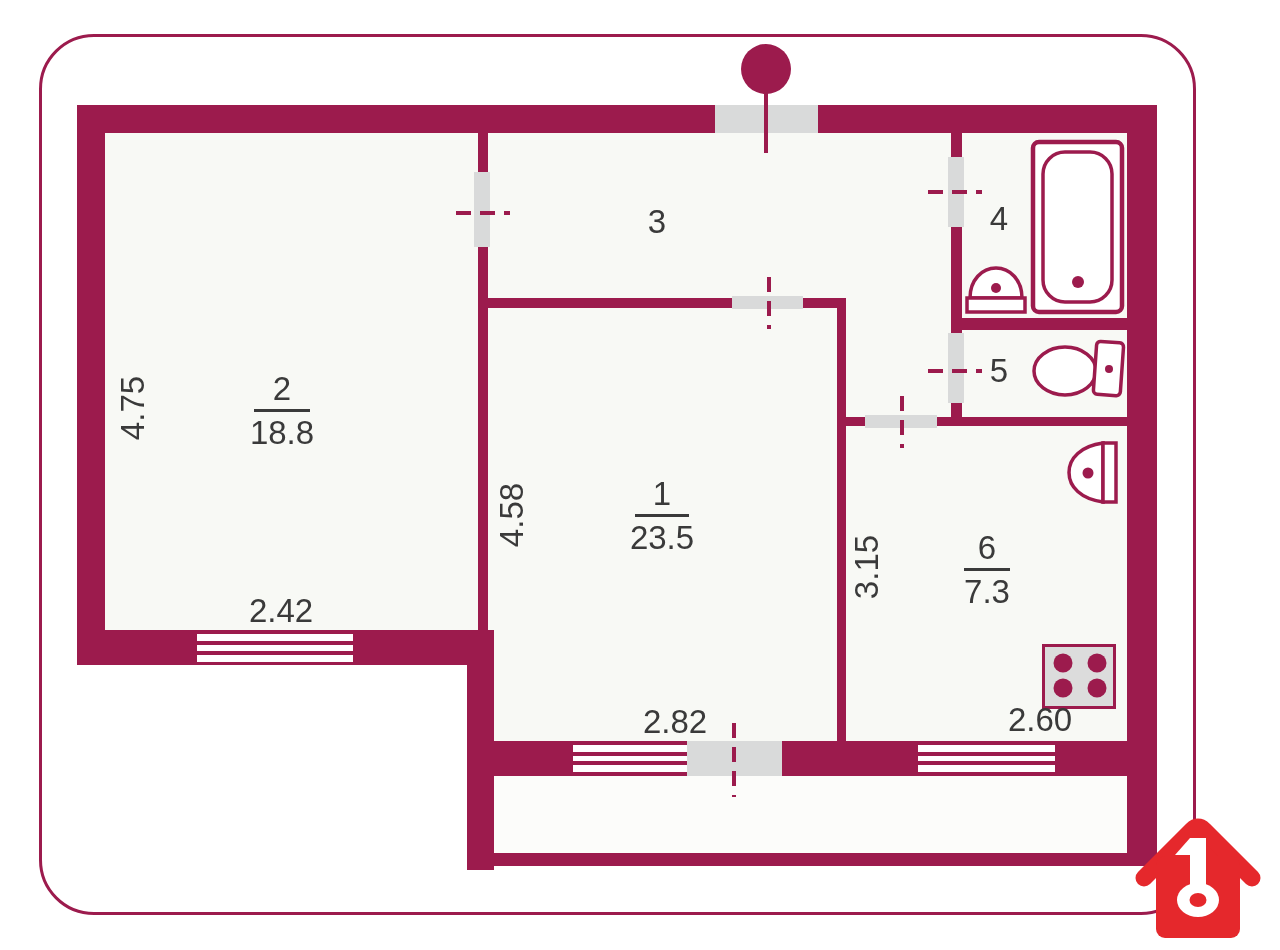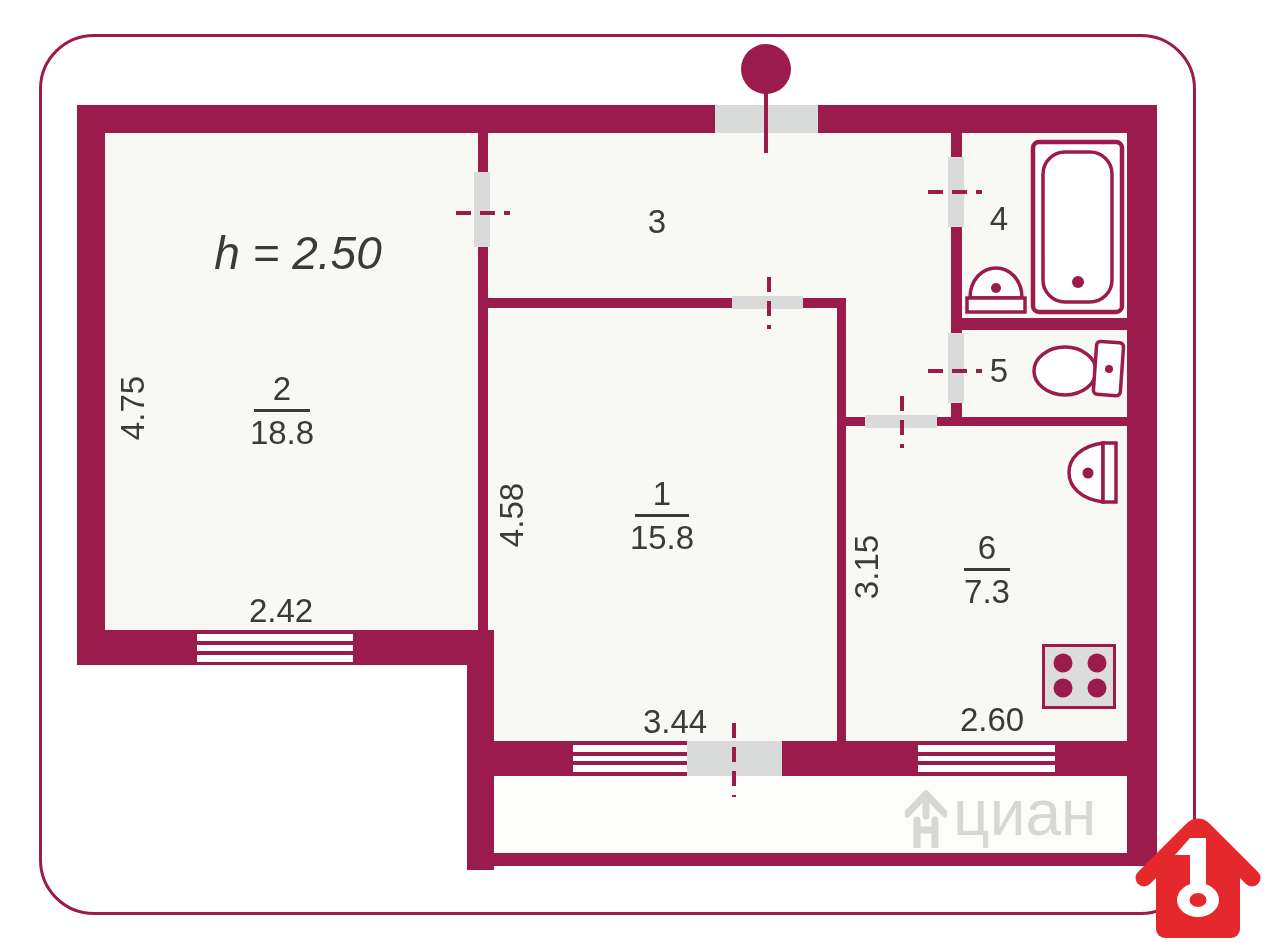--- a/index.html
+++ b/index.html
@@ -110,57 +110,50 @@
   </svg>
 
   <svg class="fix" style="left:1042px;top:644px;" width="74" height="65" viewBox="0 0 74 65">
     <rect x="1.5" y="1.5" width="71" height="62" fill="#dcdcdc" stroke="#9c1b4d" stroke-width="3"></rect>
     <circle cx="21" cy="19" r="9.5" fill="#9c1b4d"></circle>
     <circle cx="55" cy="19" r="9.5" fill="#9c1b4d"></circle>
     <circle cx="21" cy="44" r="9.5" fill="#9c1b4d"></circle>
     <circle cx="55" cy="44" r="9.5" fill="#9c1b4d"></circle>
   </svg>
 
-  <div class="hlab">h = 2.50</div>
 
   <div class="stack" style="left:237px;top:372px;">
     <div>2</div>
     <div class="frac" style="width:56px;"></div>
     <div>18.8</div>
   </div>
 
   <div class="stack" style="left:617px;top:477px;">
     <div>1</div>
     <div class="frac" style="width:54px;"></div>
-    <div>15.8</div>
+    <div>23.5</div>
   </div>
 
   <div class="stack" style="left:942px;top:531px;">
     <div>6</div>
     <div class="frac" style="width:46px;"></div>
     <div>7.3</div>
   </div>
 
   <div class="lab" style="left:627px;top:202px;width:60px;">3</div>
   <div class="lab" style="left:969px;top:199px;width:60px;">4</div>
   <div class="lab" style="left:969px;top:351px;width:60px;">5</div>
 
   <div class="dim rot" style="left:73px;top:388px;">4.75</div>
   <div class="dim" style="left:221px;top:591px;">2.42</div>
   <div class="dim rot" style="left:452px;top:495px;">4.58</div>
-  <div class="dim" style="left:615px;top:702px;">3.44</div>
+  <div class="dim" style="left:615px;top:702px;">2.82</div>
   <div class="dim rot" style="left:807px;top:547px;">3.15</div>
-  <div class="dim" style="left:932px;top:700px;">2.60</div>
+  <div class="dim" style="left:980px;top:700px;">2.60</div>
 
-  <div class="wm">
-    <svg width="42" height="58" viewBox="0 0 42 58">
-      <path d="M21,4 L40,24 M21,4 L2,24 M21,6 L21,26 M12,30 L12,56 M30,30 L30,56 M12,40 L30,40" stroke="#c9cdc8" stroke-width="7" fill="none" stroke-linecap="round"></path>
-    </svg>
-    <span>циан</span>
-  </div>
 
   <svg class="logo" width="132" height="144" viewBox="0 0 132 144">
     <polygon points="66,27 22,72 110,72" fill="#e5282c"></polygon>
     <path d="M12,78 L60,30 Q66,24 72,30 L120,78" stroke="#e5282c" stroke-width="17" fill="none" stroke-linecap="round" stroke-linejoin="round"></path>
     <rect x="24" y="56" width="84" height="82" rx="9" fill="#e5282c"></rect>
     <polygon points="58,38 43,55 58,55" fill="#ffffff"></polygon>
     <rect x="58" y="38" width="16" height="57" fill="#ffffff"></rect>
     <ellipse cx="66" cy="100" rx="21" ry="17" fill="#ffffff"></ellipse>
     <ellipse cx="66" cy="100" rx="8.5" ry="7" fill="#e5282c"></ellipse>
   </svg>

